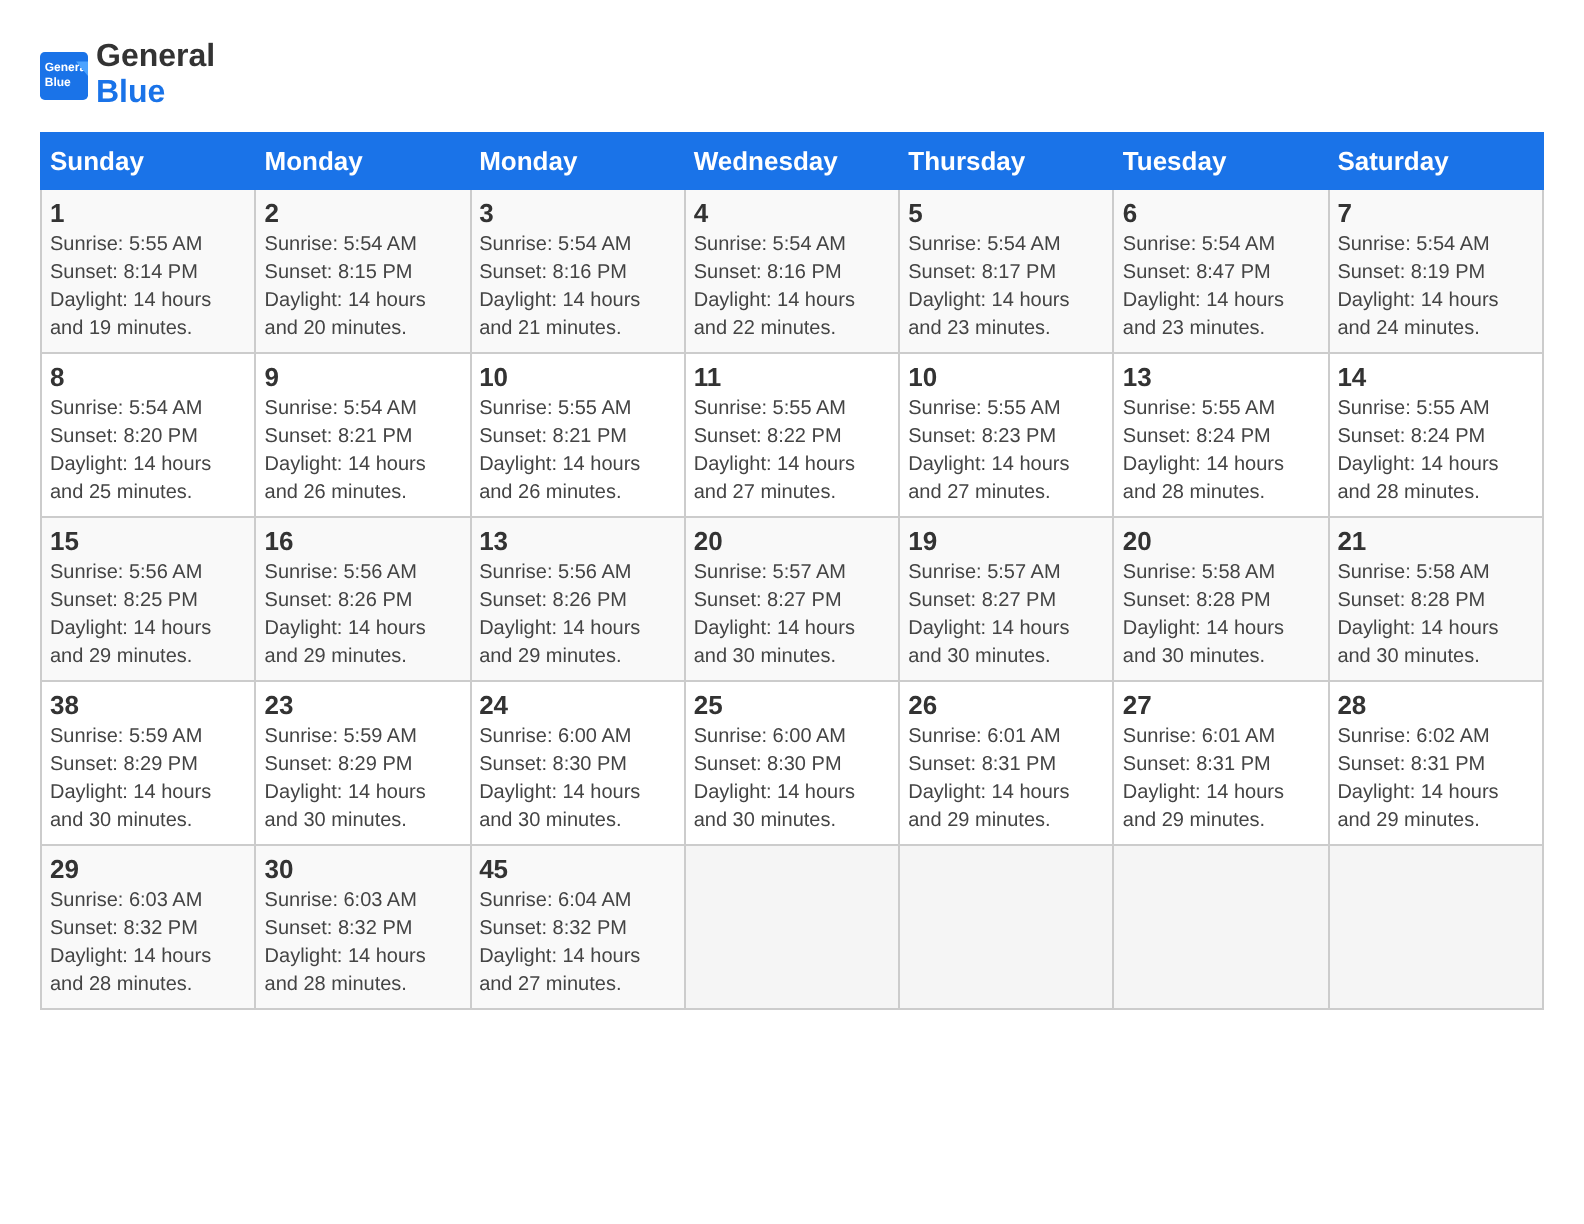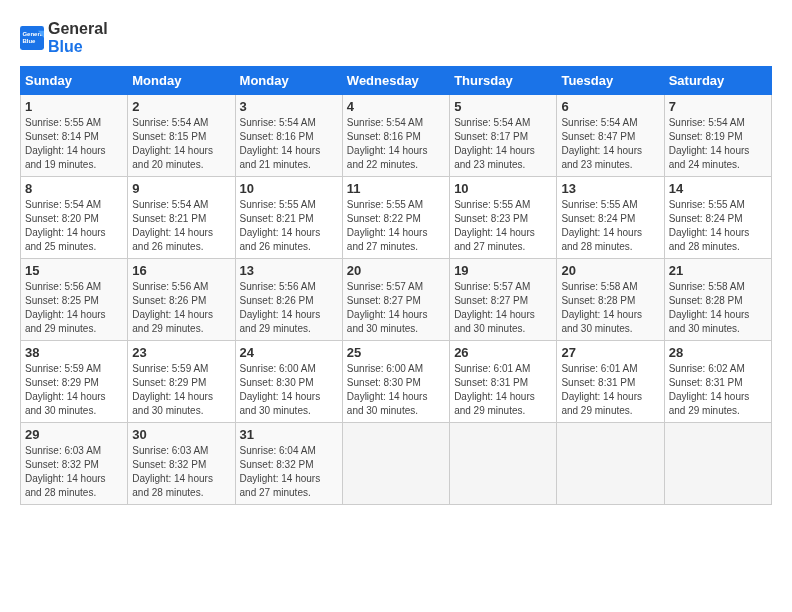--- a/index.html
+++ b/index.html
@@ -330,21 +330,21 @@
 and 28 minutes.</div>
         </td>
         <td>
           <span class="day-num">30</span>
           <div class="day-info">Sunrise: 6:03 AM
 Sunset: 8:32 PM
 Daylight: 14 hours
 and 28 minutes.</div>
         </td>
         <td>
-          <span class="day-num">31</span>
+          <span class="day-num">45</span>
           <div class="day-info">Sunrise: 6:04 AM
 Sunset: 8:32 PM
 Daylight: 14 hours
 and 27 minutes.</div>
         </td>
         <td class="empty-cell"></td>
         <td class="empty-cell"></td>
         <td class="empty-cell"></td>
         <td class="empty-cell"></td>
       </tr>

